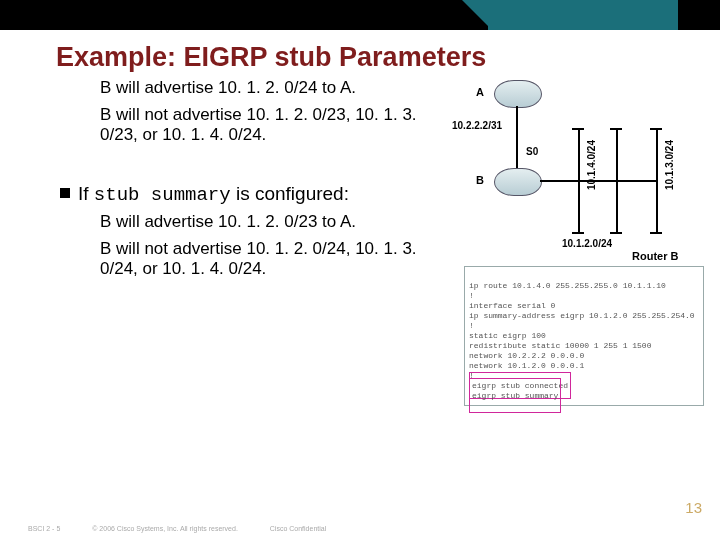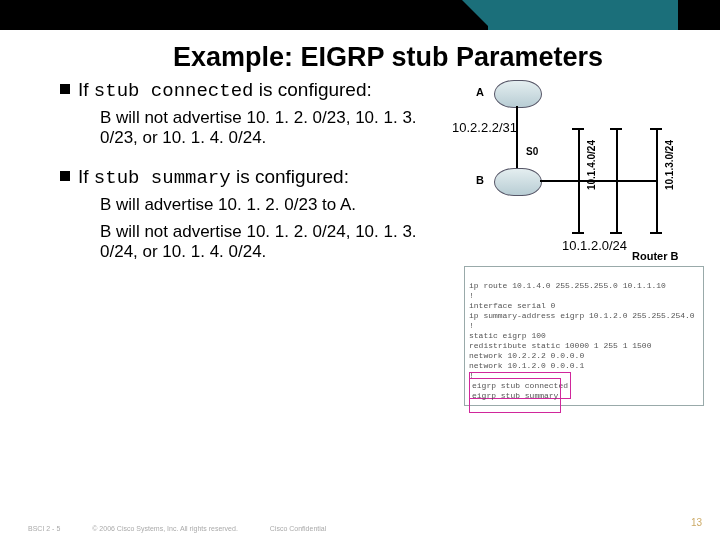--- a/index.html
+++ b/index.html
@@ -30,25 +30,24 @@
   .tab {
     position: absolute;
     right: 228px;
     top: 0;
     width: 0;
     height: 0;
     border-top: 30px solid #1b6f7a;
     border-left: 30px solid transparent;
   }
   .title {
-    color: #000000;
+    color: #7f1d1d;
     font-size: 27px;
     font-weight: bold;
     margin: 12px 0 12px 56px;
-    text-align: center;
   }
   .content {
     position: absolute;
     left: 60px;
     top: 78px;
     right: 280px;
   }
   .bullet-row {
     display: flex;
     align-items: flex-start;
@@ -68,38 +67,38 @@
     line-height: 1.25;
   }
   .code { font-family: "Courier New", monospace; }
   .sub {
     margin-left: 40px;
     font-size: 17px;
     color: #000;
     line-height: 1.22;
     margin-bottom: 6px;
   }
-  .section2 { margin-top: 16px; }
+  .section2 { margin-top: 36px; }
   .diagram {
     position: absolute;
     right: 16px;
     top: 80px;
     width: 258px;
     height: 290px;
   }
   .router {
     width: 46px;
     height: 26px;
     border: 1px solid #556;
     background: linear-gradient(#e4eef0, #b8cdd4);
     border-radius: 50% / 60%;
     position: absolute;
   }
   .lbl { position: absolute; font-size: 11px; font-weight: bold; color: #000; }
-  .net-text { position: absolute; font-size: 13px; font-weight: normal; color: #000; }
+  .net-text { position: absolute; font-size: 10px; font-weight: bold; color: #000; }
   .vline { position: absolute; width: 2px; background: #000; }
   .hline { position: absolute; height: 2px; background: #000; }
   .vtext {
     writing-mode: vertical-rl;
     transform: rotate(180deg);
     font-size: 10px;
     font-weight: bold;
     position: absolute;
   }
   .interface { position: absolute; font-size: 10px; font-weight: bold; }
@@ -121,43 +120,38 @@
     position: absolute;
     left: 28px;
     bottom: 8px;
     font-size: 7px;
     color: #aaa;
   }
   .ft-left { margin-right: 30px; }
   .pagenum {
     position: absolute;
     right: 18px;
-    bottom: 12px;
+    bottom: 24px;
     color: #ccaa66;
-    font-size: 10px;
+    font-size: 15px;
     text-align: right;
   }
 </style>
 </head>
 <body>
 
 <div class="topbar">
     <div class="tab"></div>
   </div>
 
 <div class="title">Example: EIGRP stub Parameters</div>
 
 <div class="content">
 
-  <div class="bullet-row">
-    <div class="bullet-square"></div>
-    <div class="bullet-text">
-      <span>If </span><span class="code">stub connected</span><span> is configured:</span>
-    </div>
-  </div>
+  <div class="sub">B will advertise 10. 1. 2. 0/24 to A.</div>
   <div class="sub">B will not advertise 10. 1. 2. 0/23, 10. 1. 3. 0/23, or 10. 1. 4. 0/24.</div>
 
   <div class="section2">
     <div class="bullet-row">
       <div class="bullet-square"></div>
       <div class="bullet-text">
         <span>If </span><span class="code">stub summary</span><span> is configured:</span>
       </div>
     </div>
     <div class="sub">B will advertise 10. 1. 2. 0/23 to A.</div>

